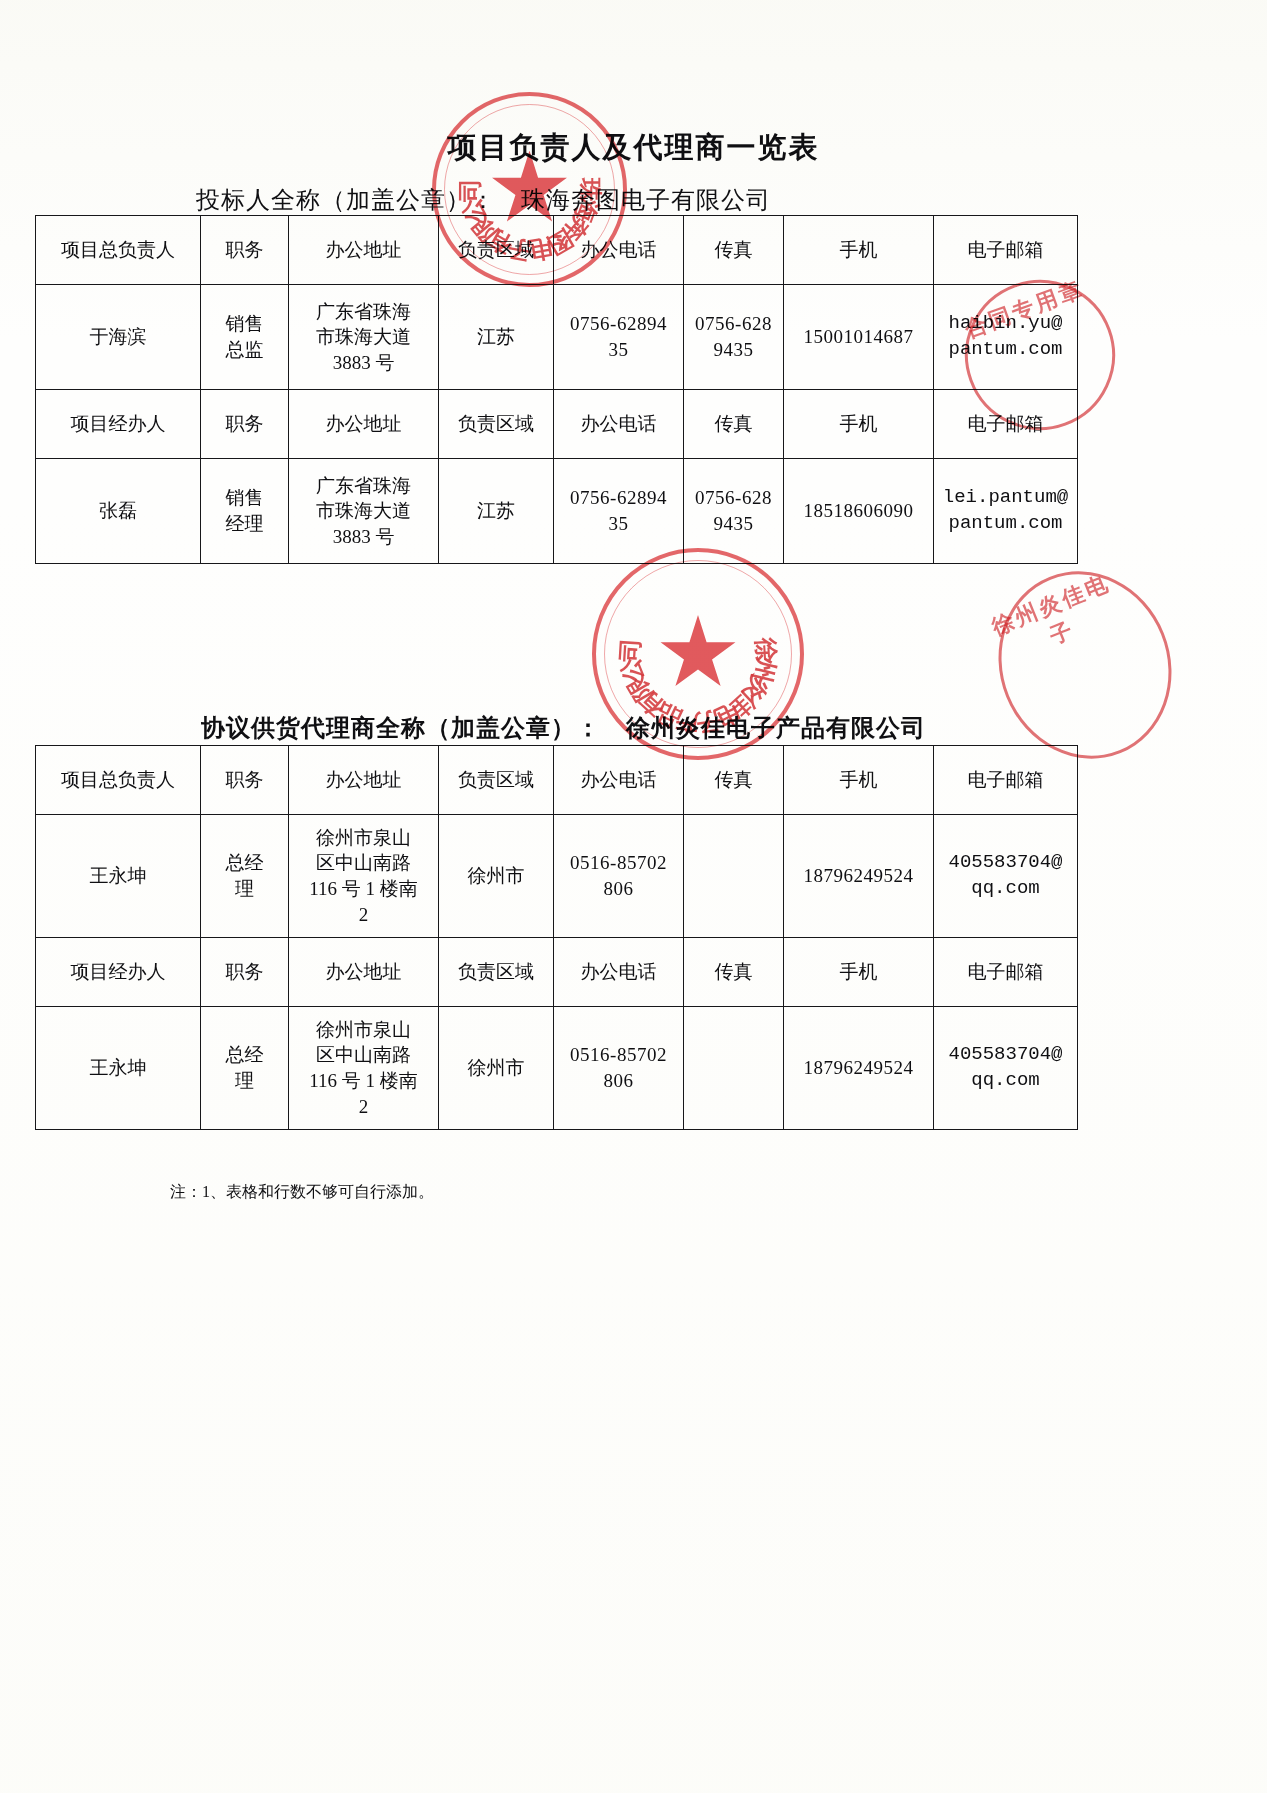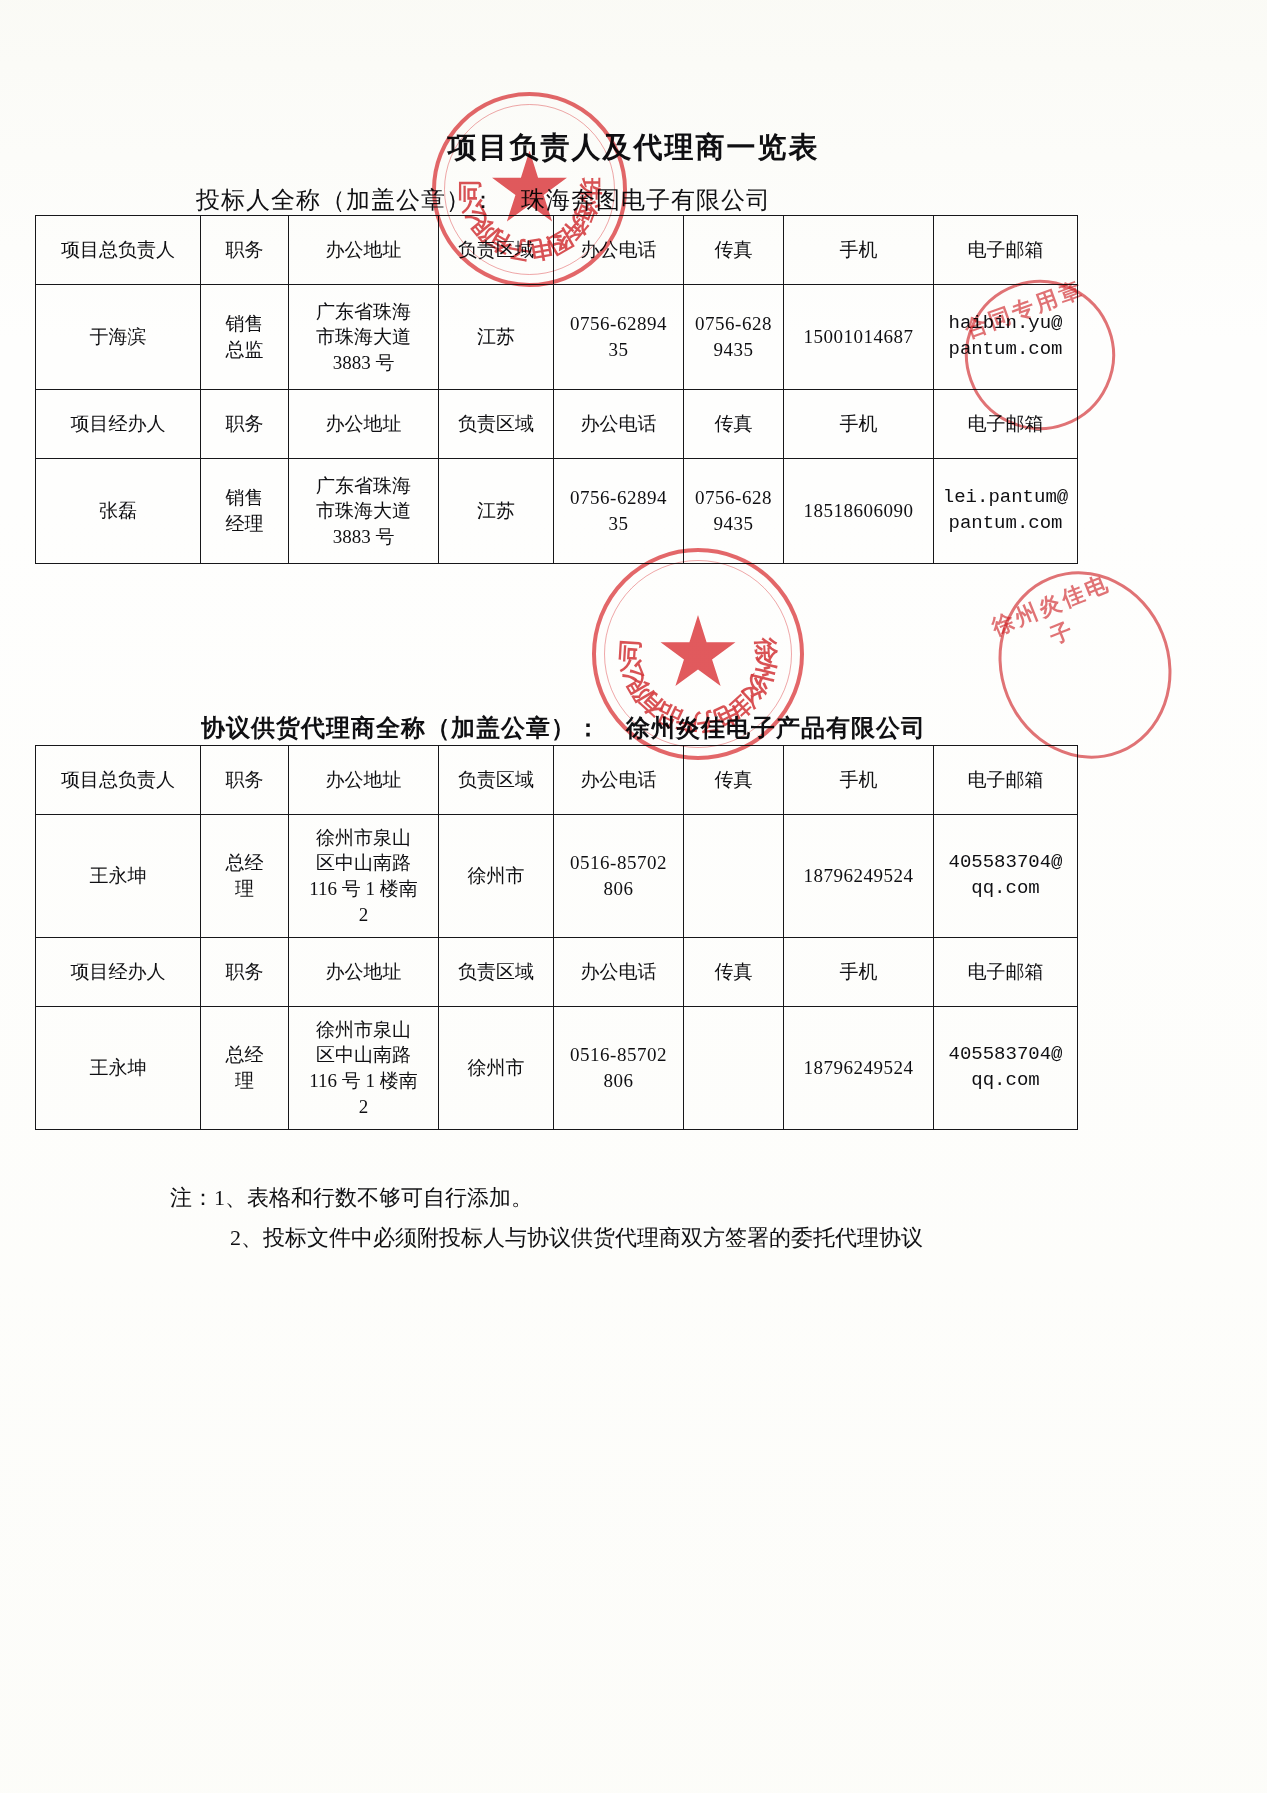--- a/index.html
+++ b/index.html
@@ -87,21 +87,21 @@
     font-size: 17px;
     letter-spacing: 0px;
     word-break: break-all;
   }
   .two-line { display: block; }
 
   .notes {
     position: absolute;
     left: 170px;
     top: 1178px;
-    font-size: 22px;
+    font-size: 16px;
     line-height: 1.8;
   }
   .notes .n2 { margin-left: 60px; display: block; }
 
   
   .stamp {
     position: absolute;
     pointer-events: none;
   }
   .round-stamp {
@@ -368,21 +368,20 @@
           <td class="tall email">
             <span class="two-line">405583704@</span>
             <span class="two-line">qq.com</span>
           </td>
         </tr>
       </tbody>
     </table>
 
     <div class="notes">
       <span>注：1、表格和行数不够可自行添加。</span>
-      <span class="n2">2、投标文件中必须附投标人与协议供货代理商双方签署的委托代理协议</span>
     </div>
 
   </div>
 
   <div class="stamp round-stamp" id="stamp-bidder-round">
     <div class="inner-ring"></div>
     <div class="star"></div>
     <div class="arc-text" id="arc-bidder">
         <span style="font-size: 24px; transform: rotate(90deg) translate(-50%, -76px) rotate(0deg);">珠</span>
         <span style="font-size: 24px; transform: rotate(110deg) translate(-50%, -76px) rotate(0deg);">海</span>

